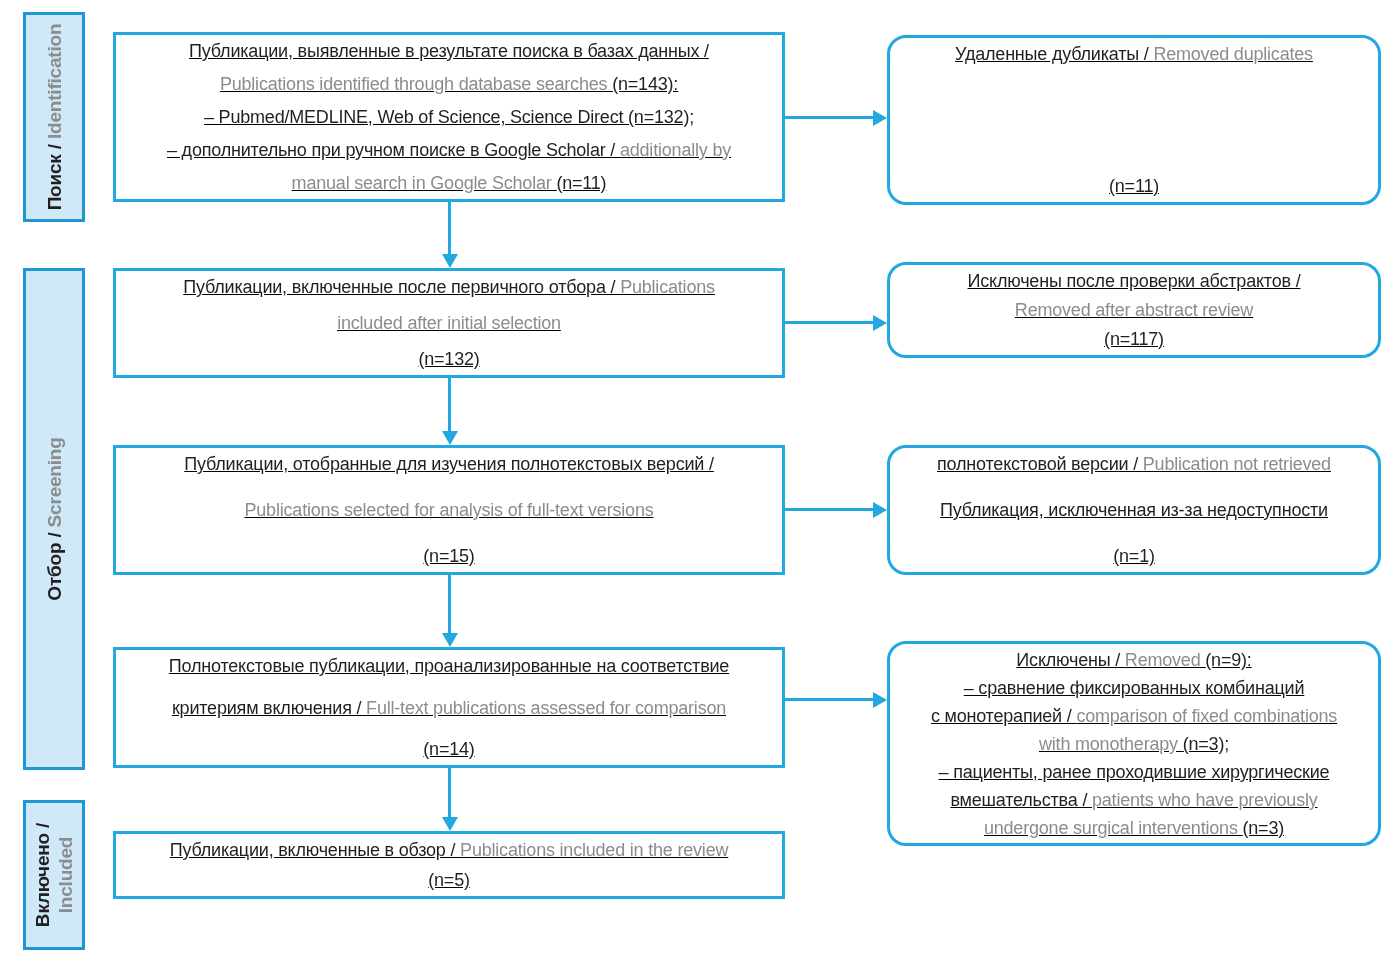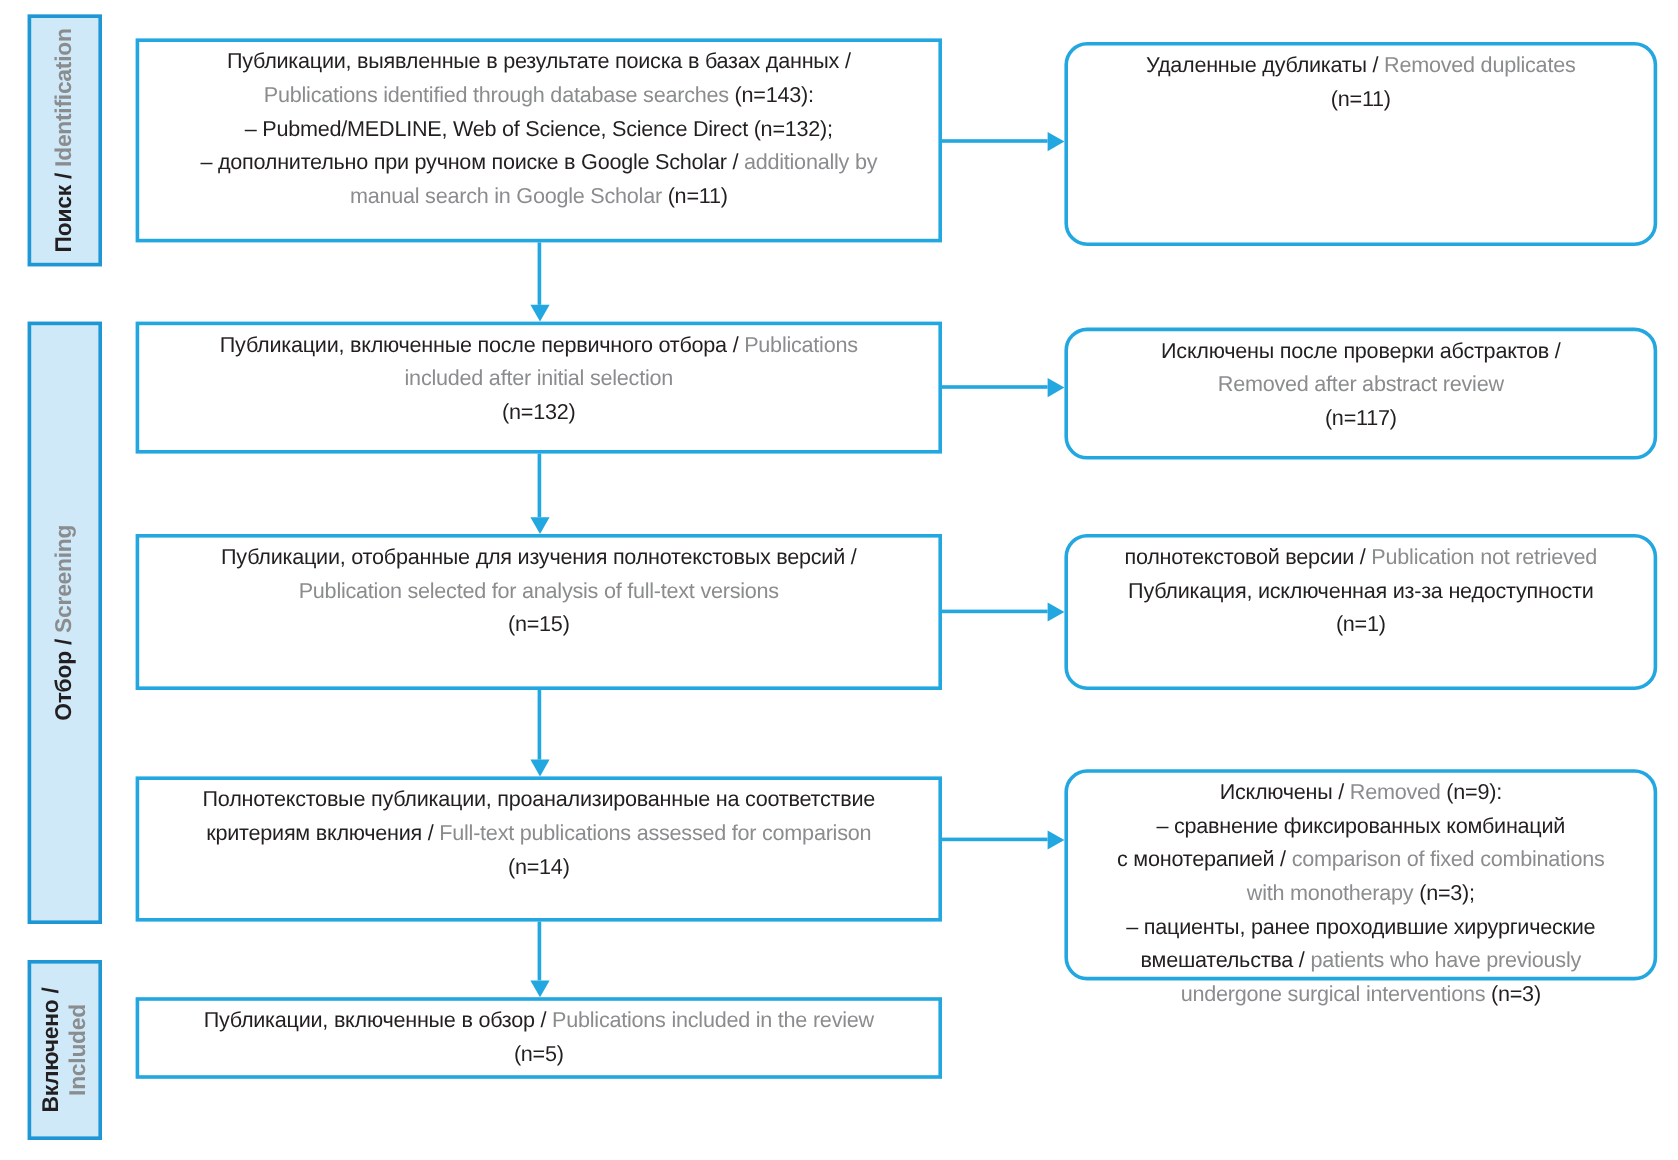--- a/index.html
+++ b/index.html
@@ -11,37 +11,37 @@
     --paper:#ffffff;
   }
   html,body{margin:0;padding:0;background:var(--paper);}
   .canvas{
     position:relative;width:1398px;height:967px;background:var(--paper);
     font-family:"Liberation Sans",sans-serif;letter-spacing:-0.2px;overflow:hidden;
   }
   .box{
     position:absolute;box-sizing:border-box;background:#fff;
     border:3px solid var(--line);
-    display:flex;flex-direction:column;justify-content:flex-start;
-    text-align:center;padding:2px 8px;
+    display:flex;flex-direction:column;justify-content:space-between;
+    text-align:center;padding:2px 8px;text-decoration:underline;
   }
   .box .line{font-size:18px;line-height:28px;white-space:nowrap;}
   .ru{color:var(--ink);}
   .en{color:var(--muted);}
   .main{left:113px;width:672px;}
   .side{left:887px;width:494px;border-radius:19px;}
   .m1{top:32px;height:170px;}
   .m2{top:268px;height:110px;}
   .m3{top:445px;height:130px;}
   .m4{top:647px;height:121px;}
   .m5{top:831px;height:68px;}
   .r1{top:35px;height:170px;}
-  .r2{top:273px;height:110px;}
+  .r2{top:262px;height:96px;}
   .r3{top:445px;height:130px;}
-  .r4{top:641px;height:176px;}
+  .r4{top:641px;height:205px;}
   .sbox{
     position:absolute;left:23px;width:62px;box-sizing:border-box;
     background:var(--sfill);border:3px solid var(--sline);
   }
   .s1{top:12px;height:210px;}
   .s2{top:268px;height:502px;}
   .s3{top:800px;height:150px;}
   .slabel{
     position:absolute;left:50%;top:50%;
     transform:translate(-50%,-50%) rotate(-90deg);
@@ -97,21 +97,21 @@
       <div class="line"><span class="ru">– дополнительно при ручном поиске в Google Scholar / </span><span class="en">additionally by</span></div>
       <div class="line"><span class="en">manual search in Google Scholar </span><span class="ru">(n=11)</span></div>
     </div>
   <div class="box main m2">
       <div class="line"><span class="ru">Публикации, включенные после первичного отбора / </span><span class="en">Publications</span></div>
       <div class="line"><span class="en">included after initial selection</span></div>
       <div class="line"><span class="ru">(n=132)</span></div>
     </div>
   <div class="box main m3">
       <div class="line"><span class="ru">Публикации, отобранные для изучения полнотекстовых версий /</span></div>
-      <div class="line"><span class="en">Publication selected for analysis of full-text versions</span></div>
+      <div class="line"><span class="en">Publications selected for analysis of full-text versions</span></div>
       <div class="line"><span class="ru">(n=15)</span></div>
     </div>
   <div class="box main m4">
       <div class="line"><span class="ru">Полнотекстовые публикации, проанализированные на соответствие</span></div>
       <div class="line"><span class="ru">критериям включения / </span><span class="en">Full-text publications assessed for comparison</span></div>
       <div class="line"><span class="ru">(n=14)</span></div>
     </div>
   <div class="box main m5">
       <div class="line"><span class="ru">Публикации, включенные в обзор / </span><span class="en">Publications included in the review</span></div>
       <div class="line"><span class="ru">(n=5)</span></div>

